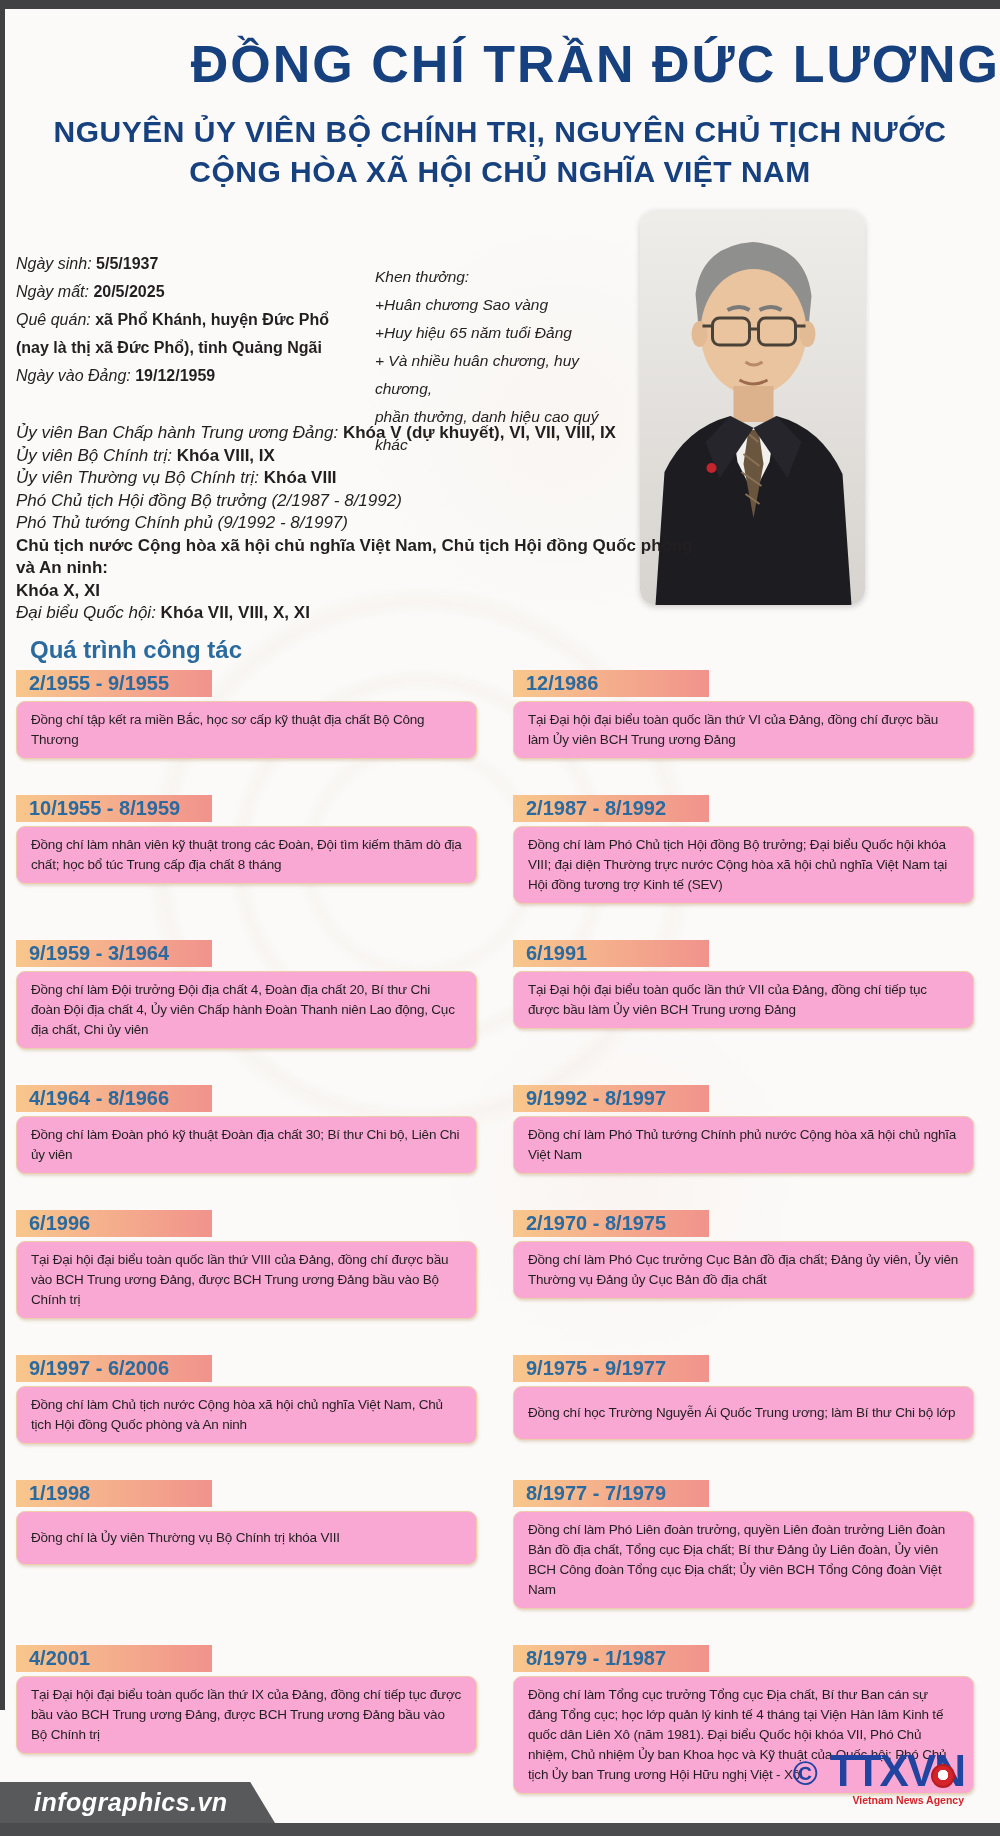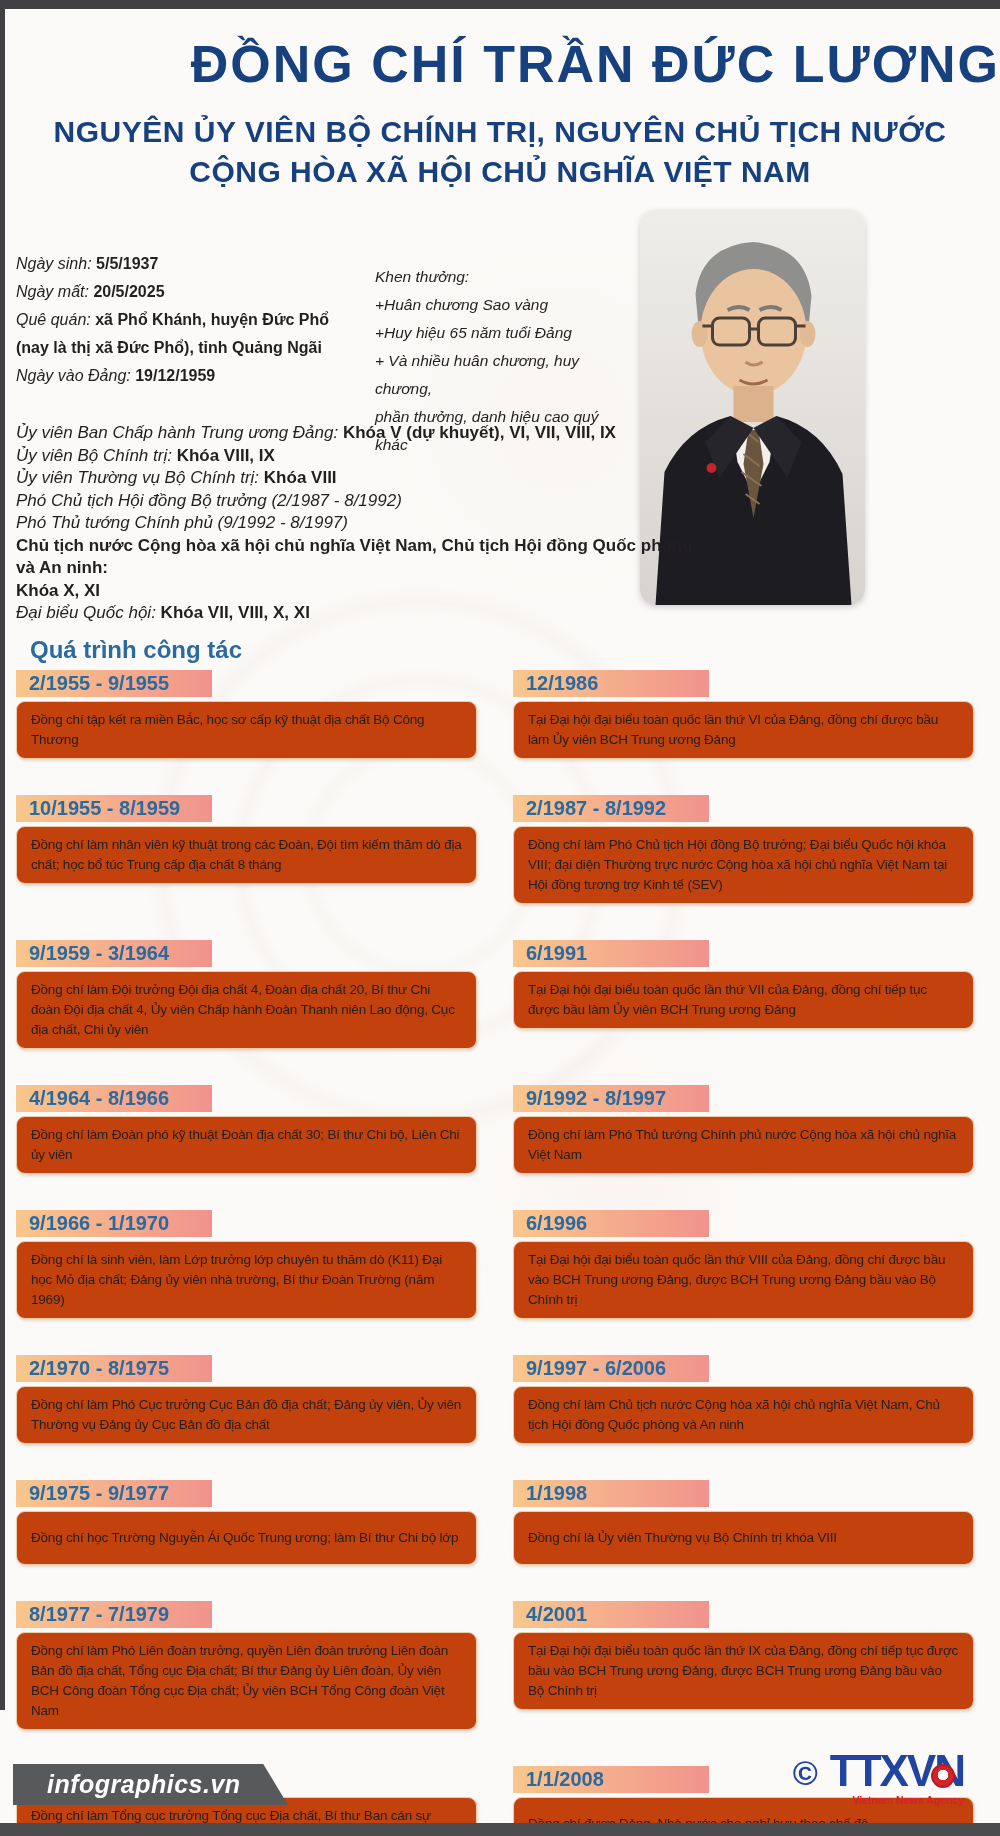--- a/index.html
+++ b/index.html
@@ -66,21 +66,21 @@
     display:grid; grid-template-columns:461px 461px; column-gap:46px; row-gap:13px;
     padding:4px 16px 0 16px;
     gap:36px;
   }
   .t-date{
     width:196px; height:27px; line-height:27px; padding-left:13px; margin-bottom:4px;
     background:linear-gradient(90deg, var(--gradstart), var(--gradend));
     color:var(--dateblue); font-size:20px; font-weight:bold;
   }
   .t-box{
-    background:#c2410c; border:1px solid var(--boxborder); border-radius:9px;
+    background:#f9a8d4; border:1px solid var(--boxborder); border-radius:9px;
     box-shadow:1px 2px 3px rgba(175,135,95,.30);
     padding:8px 14px; min-height:54px;
     display:flex; align-items:center;
     font-size:13.5px; line-height:20px; letter-spacing:-.2px; color:var(--ink);
   }
 
   .logo-block{
     position:absolute; right:36px; bottom:30px; z-index:2;
     display:flex; align-items:flex-start; gap:12px;
   }
@@ -88,24 +88,24 @@
   .ttxvn{position:relative; text-align:right;}
   .ttxvn-text{font-size:44px; line-height:42px; font-weight:bold; color:var(--logoblue); letter-spacing:-2px;}
   .ttxvn-emblem{
     position:absolute; right:9px; top:14px; width:24px; height:24px; border-radius:50%;
     background:radial-gradient(circle at 50% 45%, #ffffff 0 34%, #d5232a 36% 100%);
     border:2px solid #b61c22;
   }
   .ttxvn-sub{font-size:10.5px; font-weight:bold; color:var(--logored); margin-top:2px;}
 
   .infographics-banner{
-    position:absolute; left:0; bottom:31px; width:275px; height:41px; z-index:2;
+    position:absolute; left:0; bottom:13px; width:275px; height:41px; z-index:2;
     background:var(--bannergray);
     clip-path:polygon(0 0, 91% 0, 100% 100%, 0 100%);
-    display:flex; align-items:center; padding-left:34px;margin-left:13px;
+    display:flex; align-items:center; padding-left:34px;
   }
   .infographics-banner span{color:#fff; font-size:25px; font-weight:bold; font-style:italic; letter-spacing:.5px;}
   .bottom-strip{position:absolute; bottom:0; left:0; width:100%; height:13px; background:#4b4c4e; z-index:1;}
 </style>
 </head>
 <body>
 
 <div class="watermark"></div>
 <div class="frame-top"></div>
 <div class="frame-left"></div>
@@ -231,26 +231,20 @@
         </div>
       </div>
     <div class="t-cell">
         <div class="t-date">9/1992 - 8/1997</div>
         <div class="t-box">
           <span>Đồng chí làm Phó Thủ tướng Chính phủ nước Cộng hòa xã hội chủ nghĩa Việt Nam</span>
         </div>
       </div>
 
     <div class="t-cell">
-        <div class="t-date">9/1966 - 1/1970</div>
-        <div class="t-box">
-          <span>Đồng chí là sinh viên, làm Lớp trưởng lớp chuyên tu thăm dò (K11) Đại học Mỏ địa chất; Đảng ủy viên nhà trường, Bí thư Đoàn Trường (năm 1969)</span>
-        </div>
-      </div>
-    <div class="t-cell">
         <div class="t-date">6/1996</div>
         <div class="t-box">
           <span>Tại Đại hội đại biểu toàn quốc lần thứ VIII của Đảng, đồng chí được bầu vào BCH Trung ương Đảng, được BCH Trung ương Đảng bầu vào Bộ Chính trị</span>
         </div>
       </div>
 
     <div class="t-cell">
         <div class="t-date">2/1970 - 8/1975</div>
         <div class="t-box">
           <span>Đồng chí làm Phó Cục trưởng Cục Bản đồ địa chất; Đảng ủy viên, Ủy viên Thường vụ Đảng ủy Cục Bản đồ địa chất</span>

